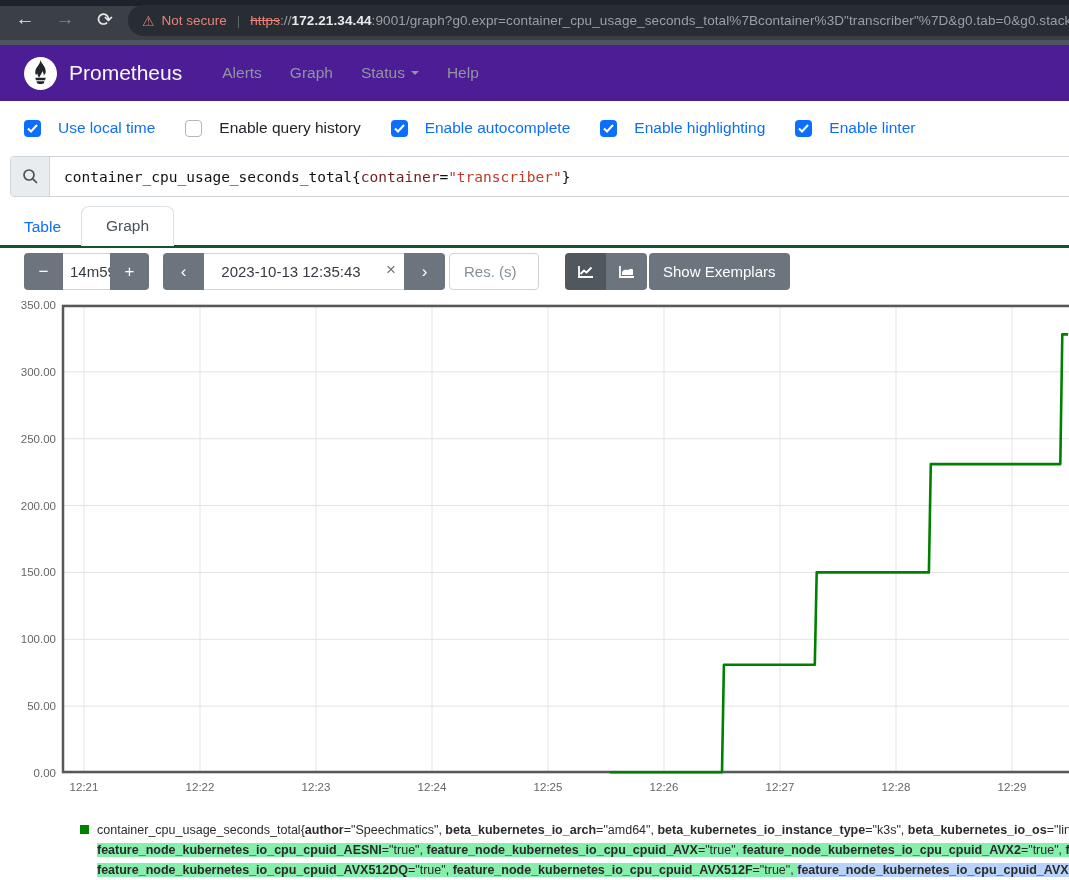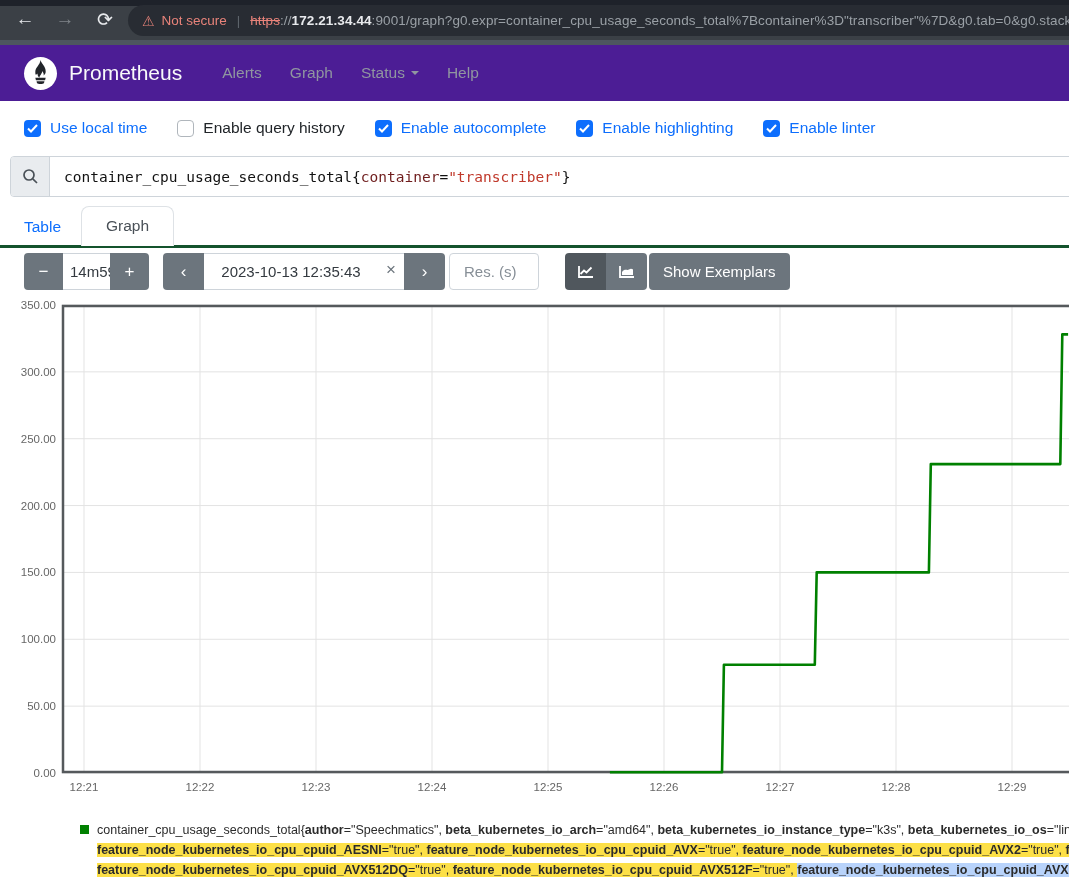--- a/index.html
+++ b/index.html
@@ -26,21 +26,21 @@
             display:flex; align-items:center; }
   #logo { width:33px; height:33px; border-radius:50%; background:#fff; margin-left:24px; position:relative; }
   #logo svg { position:absolute; left:4px; top:3px; }
   #brand { color:#f8f9fa; font-size:21px; margin-left:12px; margin-right:26px; }
   .nav-item { color:#9096a0; font-size:15.5px; margin:0 14px; cursor:pointer; display:flex; align-items:center; }
   .caret { display:inline-block; margin-left:6px; width:0; height:0; border-left:4px solid transparent;
            border-right:4px solid transparent; border-top:4px solid #9096a0; }
 
   
   #options { position:absolute; left:0; top:110px; width:1069px; height:36px; display:flex; align-items:center; padding-left:24px; }
-  .opt { display:flex; align-items:center; margin-right:30px; cursor:pointer; }
+  .opt { display:flex; align-items:center; margin-right:30px; cursor:pointer;gap:8px; }
   .cb { width:17px; height:17px; border-radius:4px; margin-right:9px; display:flex; align-items:center; justify-content:center; }
   .cb.on { background:#0d6efd; }
   .cb.off { background:#fff; border:1px solid #b0b6bc; }
   .cb svg { display:block; }
   .opt-label { font-size:15.5px; }
   .opt.on .opt-label { color:#0d6efd; }
   .opt.off .opt-label { color:#212529; }
 
   
   #querybox { position:absolute; left:10px; top:156px; width:1065px; height:41px;
@@ -81,21 +81,21 @@
 
   
   #chart-wrap { position:absolute; left:0; top:298px; width:1069px; height:502px; }
   svg text { font-family:"Liberation Sans", sans-serif; }
 
   
   #legend { position:absolute; left:0; top:820px; width:1069px; height:60px; padding-left:80px;
             font-size:12.5px; color:#2b2b2b; }
   .legend-line { white-space:nowrap; overflow:hidden; height:20px; line-height:20px; }
   .legend-line .b { font-weight:bold;text-align:center; }
-  .legend-line.gray span { background:#fde047; }
+  .legend-line.gray span { background:#86efac; }
   .legend-line span.hl { background:#b8d3fb; }
   .swatch { display:inline-block; width:9px; height:9px; background:#008000; margin-right:8px; }
   .legend-line.gray { margin-left:17px; }
 </style>
 </head>
 <body>
 
 <div id="browser">
   <div id="tabstrip"></div>
   <span class="nav-btn" style="left:12px">←</span>

